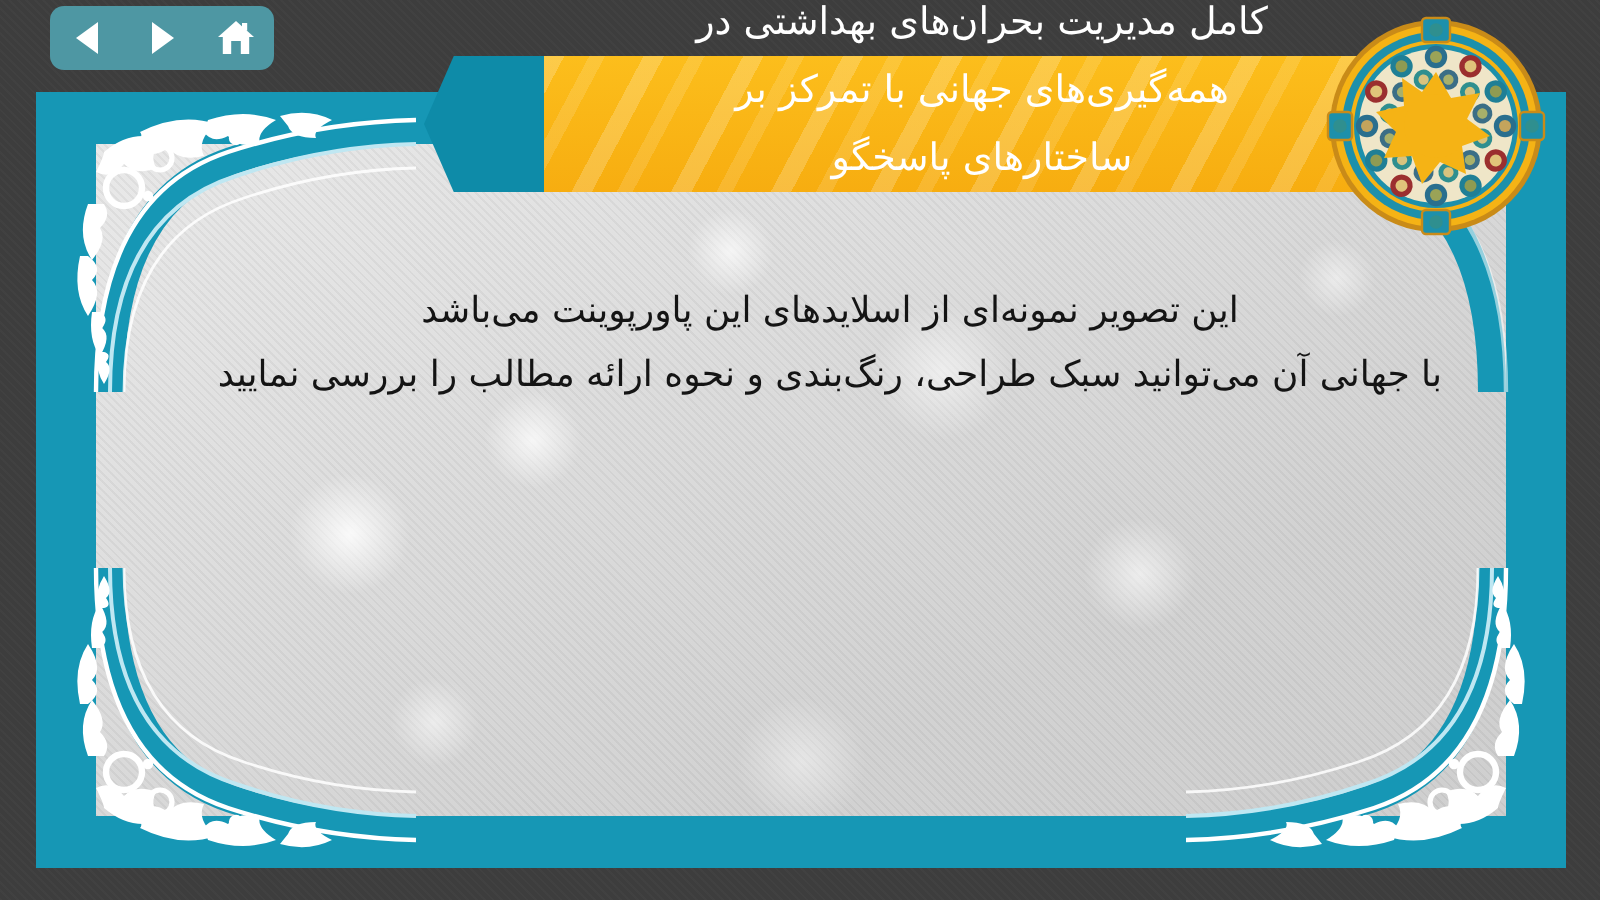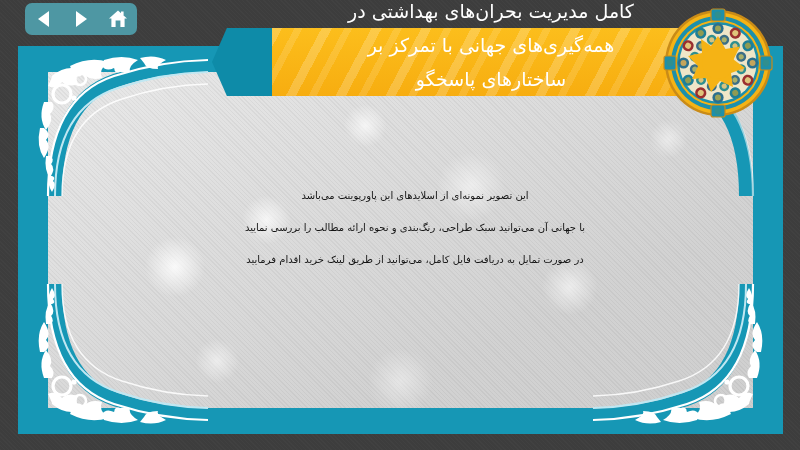--- a/index.html
+++ b/index.html
@@ -104,25 +104,24 @@
     z-index: 8;
   }
 
   
   #body-text {
     position: absolute;
     left: 70px; top: 140px; width: 690px;
     direction: rtl;
     text-align: center;
     color: #141414;
-    font-size: 10px;
+    font-size: 18px;
     line-height: 32px;
     font-family: "DejaVu Sans", "Liberation Sans", sans-serif;
     z-index: 4;
-    margin-top: 40px;
   }
   #body-text .bline { white-space: nowrap; }
 
   
   #nav-bar {
     position: absolute;
     left: 25px; top: 3px;
     width: 112px; height: 32px;
     background: #4e97a3;
     border-radius: 7px;
@@ -367,21 +366,20 @@
         <circle cx="55" cy="103" r="3.4"></circle>
         <circle cx="7" cy="55" r="3.4"></circle>
         <circle cx="103" cy="55" r="3.4"></circle>
       </g>
     </svg>
   </div>
 
   <div id="body-text">
     <div class="bline">این تصویر نمونه‌ای از اسلایدهای این پاورپوینت می‌باشد</div>
     <div class="bline">با جهانی آن می‌توانید سبک طراحی، رنگ‌بندی و نحوه ارائه مطالب را بررسی نمایید</div>
-    <div class="bline">در صورت تمایل به دریافت فایل کامل، می‌توانید از طریق لینک خرید اقدام فرمایید</div>
   </div>
 
   <div id="nav-bar">
     <div class="nav-btn">
       <svg width="16" height="18" viewBox="0 0 16 18">
         <path d="M13 1 L13 17 L2 9 Z" fill="#ffffff"></path>
       </svg>
     </div>
     <div class="nav-btn">
       <svg width="16" height="18" viewBox="0 0 16 18">

